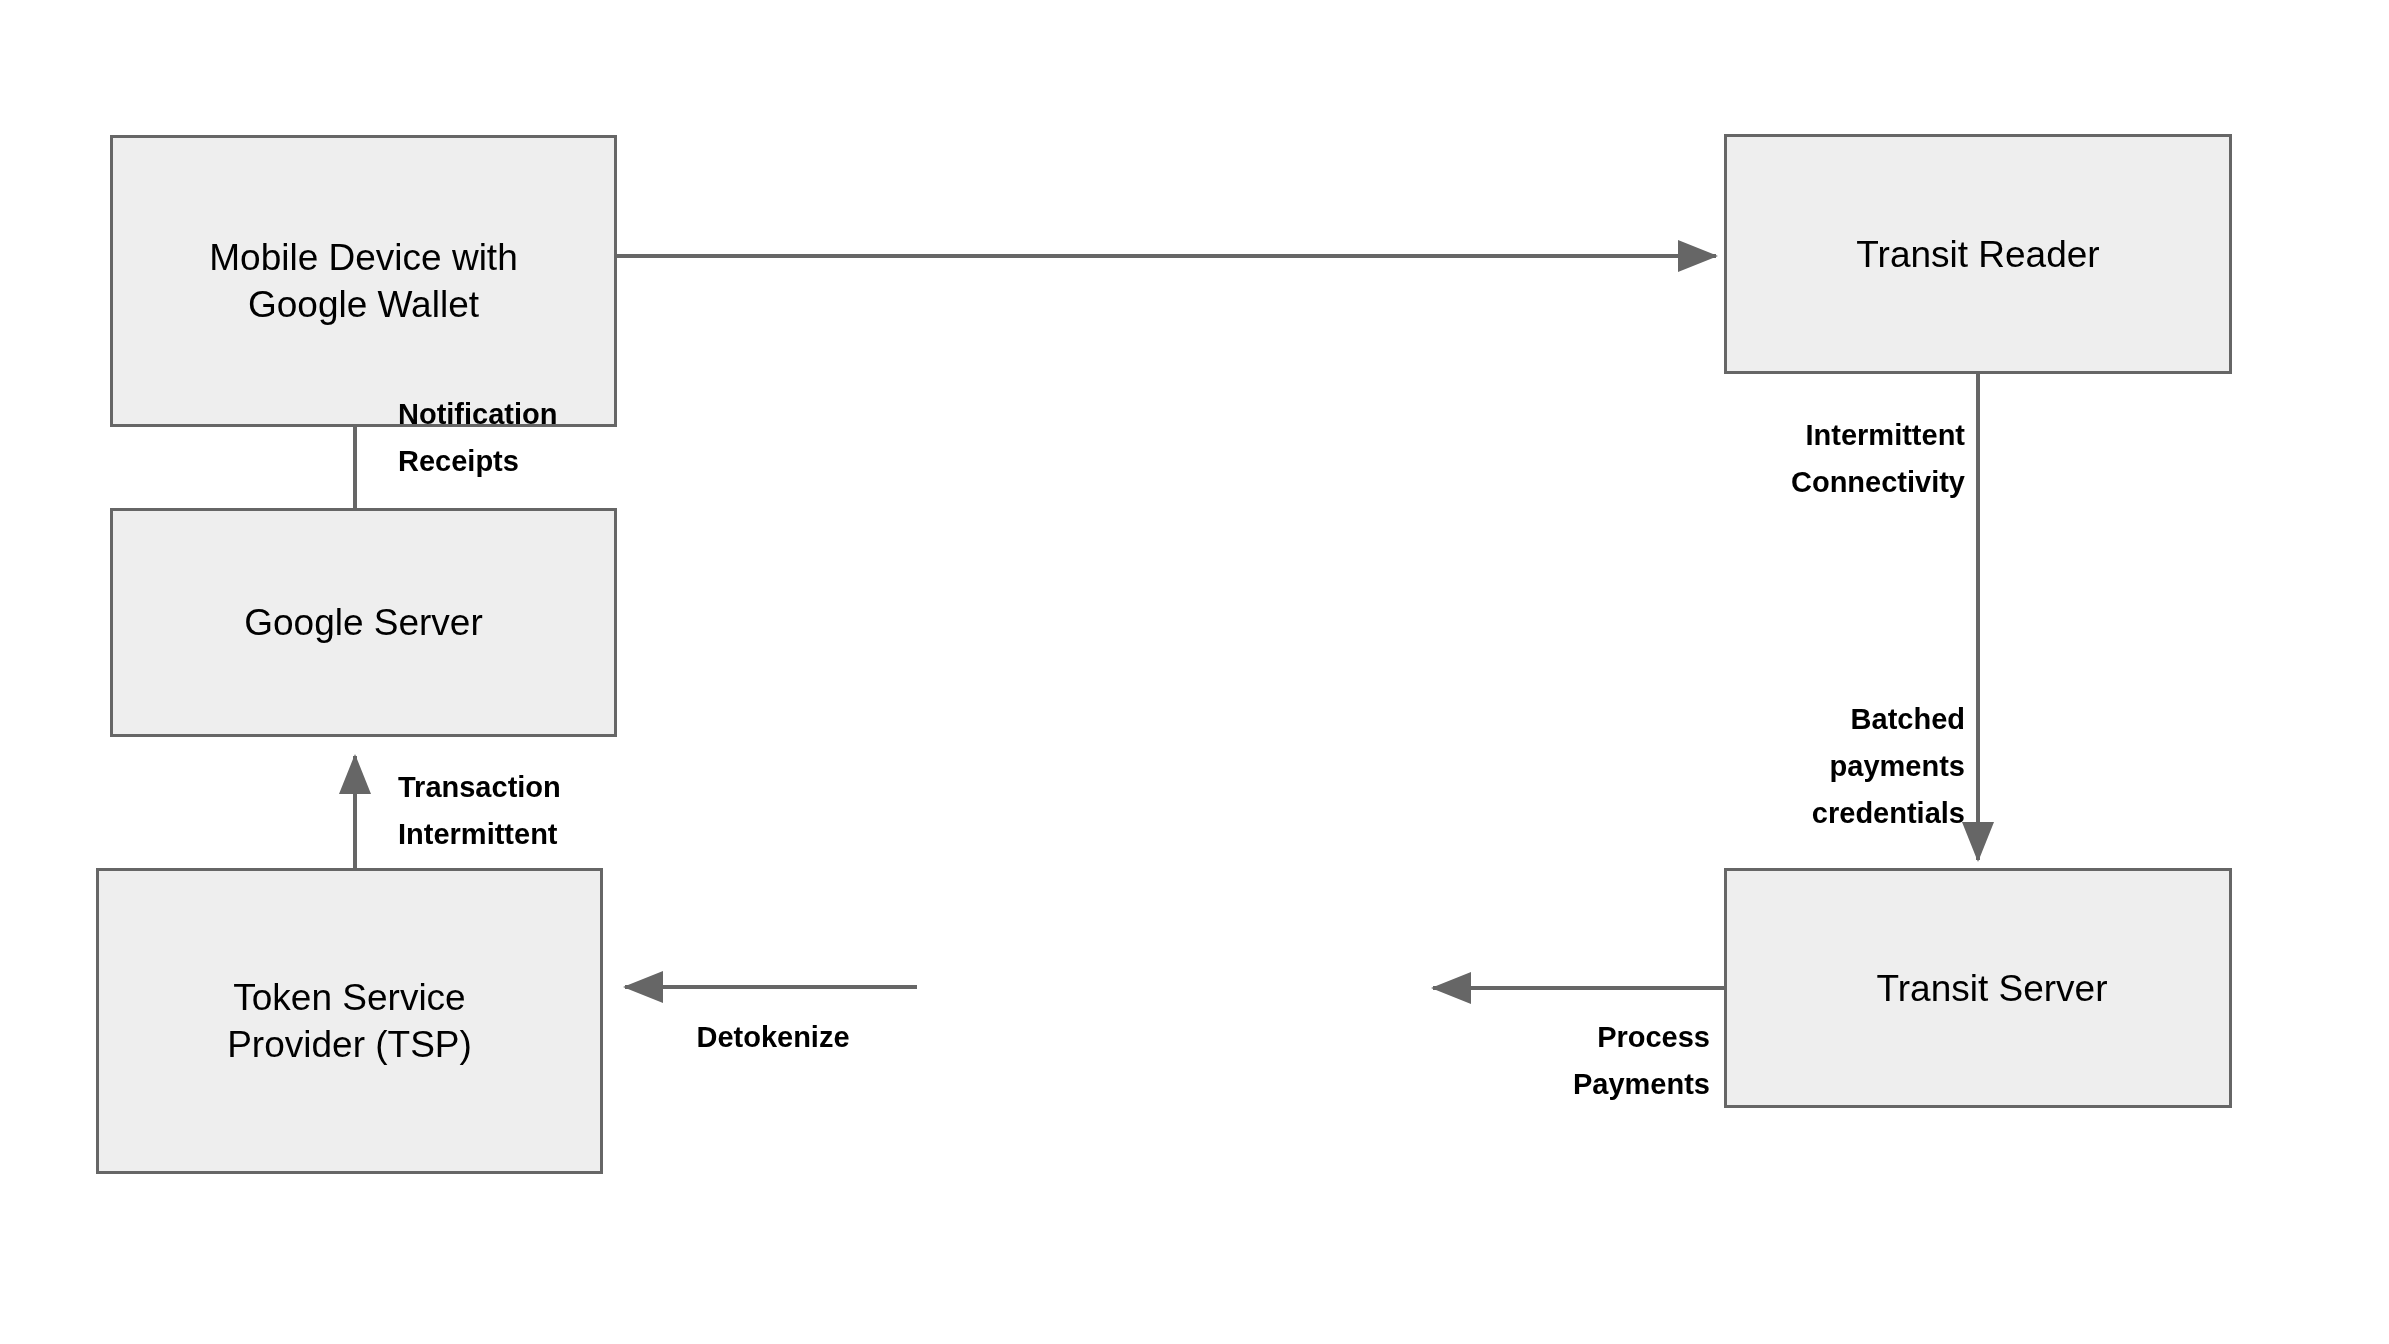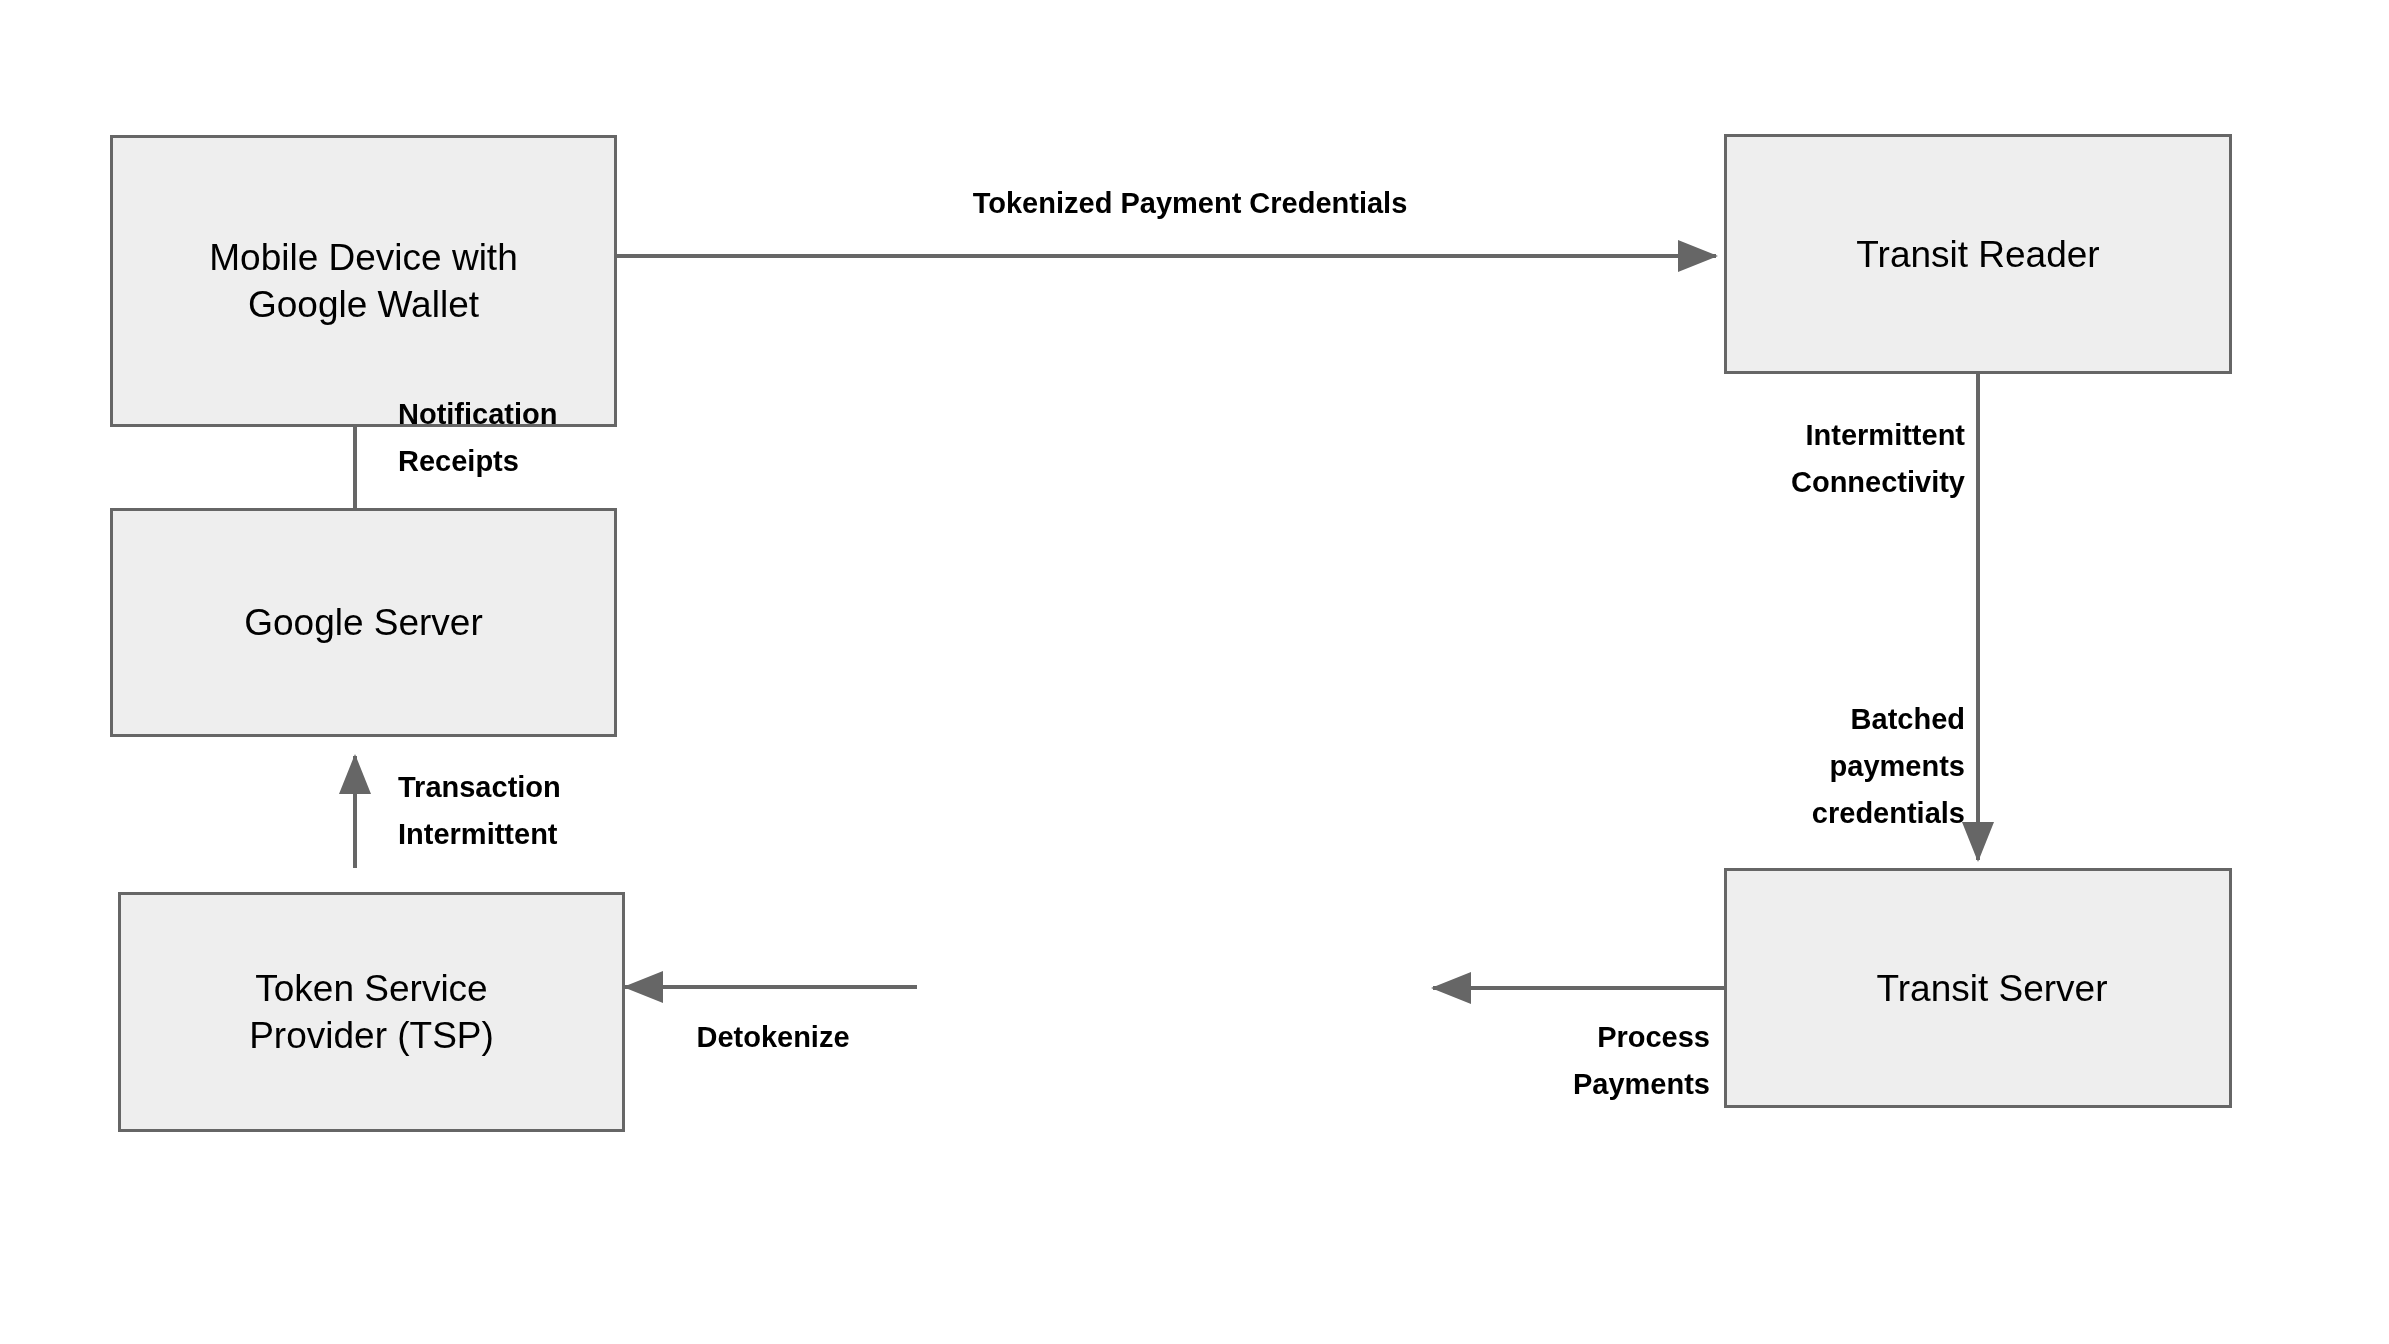--- a/index.html
+++ b/index.html
@@ -105,27 +105,26 @@
   </div>
 
   <div class="node" style="left:110px; top:508px; width:507px; height:229px;">
     <span class="node-label">Google Server</span>
   </div>
 
   <div class="node" style="left:1724px; top:868px; width:508px; height:240px;padding-left:28px;">
     <span class="node-label">Transit Server</span>
   </div>
 
-  <div class="node" style="left:118px; top:868px; width:507px; height:240px;margin-top:24px;">
+  <div class="node" style="left:96px; top:868px; width:507px; height:306px;">
     <span class="node-label">Token Service
 Provider (TSP)</span>
   </div>
 
 
-  <div class="edge-label lbl-center" style="left:840px; top:180px; width:700px;">Tokenized Payment Credentials</div>
 
   <div class="edge-label lbl-right" style="left:1510px; top:412px; width:455px;">Intermittent
 Connectivity</div>
 
   <div class="edge-label lbl-right" style="left:1510px; top:696px; width:455px;">Batched
 payments
 credentials</div>
 
   <div class="edge-label lbl-right" style="left:1260px; top:1014px; width:450px;">Process
 Payments</div>

